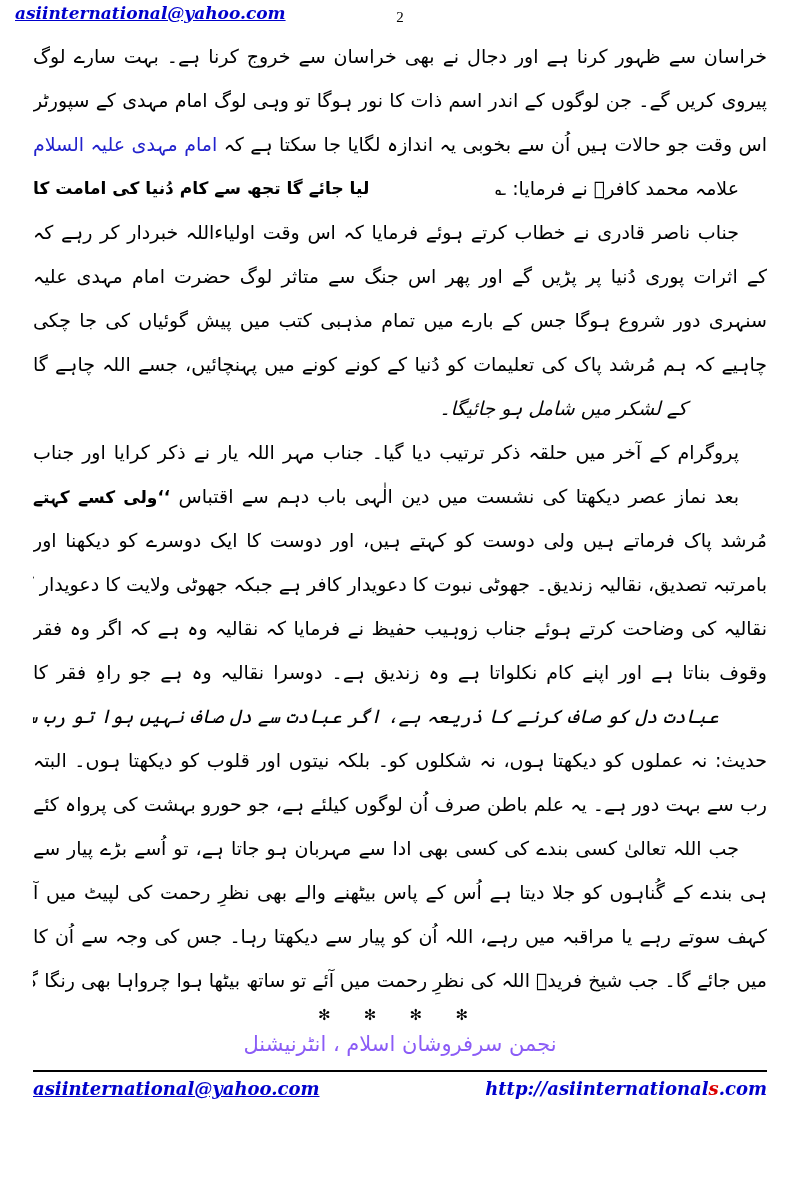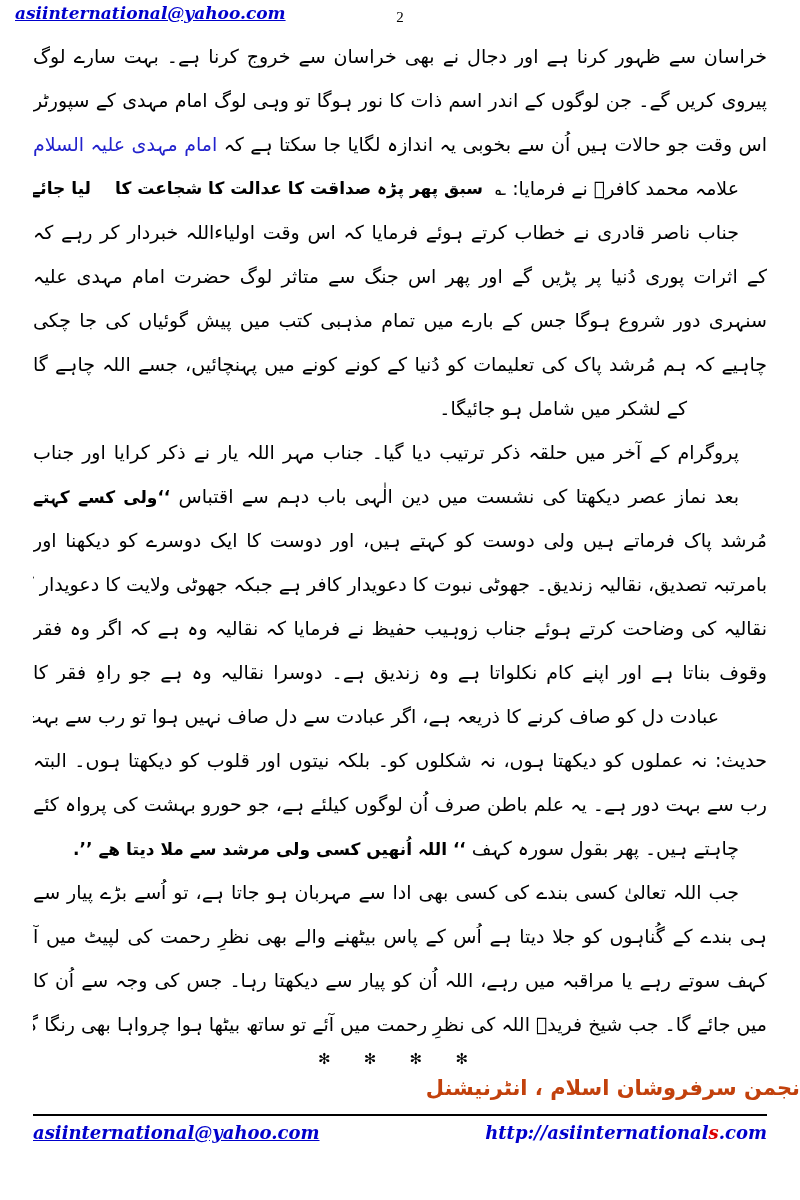--- a/index.html
+++ b/index.html
@@ -19,38 +19,38 @@
     position:absolute;top:9px;left:0;right:0;text-align:center;
     font-size:15px;font-family:"Liberation Serif",serif;color:#000;
   }
   
   .content{padding:0 33px;direction:rtl;}
   .line{
     height:44px;line-height:44px;font-size:19px;white-space:nowrap;
     overflow:hidden;
   }
   .l-justify{text-align:justify;text-align-last:justify;white-space:normal;}
-  .l-right{text-align:right;}
+  .l-right{text-align:right;font-style:italic;}
   .l-center{text-align:center;}
   .l-flex{display:flex;align-items:center;gap:12px;}
   .l-flex .spacer{flex:1 1 auto;}
   .ind-sm{padding-right:28px;}
   .ind-md{padding-right:48px;}
   .ind-lg{padding-right:80px;}
   .seg-normal{color:#000;}
   .seg-blue{color:#2222cc;}
   .seg-naskh{font-weight:bold;font-size:17px;color:#000;}
   
   .ornaments{
     text-align:center;font-size:15px;font-weight:bold;letter-spacing:14px;
     height:26px;line-height:26px;color:#000;
   }
   .org-title{
-    text-align:right;direction:rtl;font-weight:bold;font-size:21px;
-    height:32px;line-height:32px;color:#c2410c;
+    text-align:center;direction:rtl;font-weight:normal;font-size:21px;
+    height:32px;line-height:32px;color:#8b5cf6;
   }
   .footer-rule{
     border:none;border-top:2px solid #000;margin:10px 33px 4px 33px;
   }
   .footer-row{
     display:flex;justify-content:space-between;align-items:flex-start;
     padding:2px 33px 0 33px;
     font-family:"DejaVu Serif",serif;font-style:italic;font-weight:bold;
     font-size:18px;
   }
@@ -67,39 +67,37 @@
     <span class="header-email">asiinternational@yahoo.com</span>
     <div class="page-number">2</div>
   </div>
 
   <div class="content">
       <div class="line l-justify"><span class="seg-normal">خراسان سے ظہور کرنا ہے اور دجال نے بھی خراسان سے خروج کرنا ہے۔ بہت سارے لوگ دجال کو ہی مہدی سمجھ کر اُس کی</span></div>
       <div class="line l-justify"><span class="seg-normal">پیروی کریں گے۔ جن لوگوں کے اندر اسم ذات کا نور ہوگا تو وہی لوگ امام مہدی کے سپورٹر اور دجال کے طلسم سے محفوظ ہو نگے۔</span></div>
       <div class="line l-justify"><span class="seg-normal">اس وقت جو حالات ہیں اُن سے بخوبی یہ اندازہ لگایا جا سکتا ہے کہ </span><span class="seg-blue">امام مہدی علیہ السلام کی آمد قریب</span></div>
       <div class="line l-flex ind-sm">
         <span class="seg-normal">علامہ محمد کافرؒ نے فرمایا: ؎</span>
-        <span class="seg-naskh">سبق پھر پڑہ صداقت کا عدالت کا شجاعت کا</span>
         <span class="spacer"></span>
         <span class="seg-naskh">لیا جائے گا تجھ سے کام دُنیا کی امامت کا</span>
       </div>
       <div class="line l-justify ind-sm"><span class="seg-normal">جناب ناصر قادری نے خطاب کرتے ہوئے فرمایا کہ اس وقت اولیاءاللہ خبردار کر رہے کہ </span></div>
       <div class="line l-justify"><span class="seg-normal">کے اثرات پوری دُنیا پر پڑیں گے اور پھر اس جنگ سے متاثر لوگ حضرت امام مہدی علیہ السلام کے گرد جمع ہو جائیں گے۔ پھر دُنیا کا وہ</span></div>
       <div class="line l-justify"><span class="seg-normal">سنہری دور شروع ہوگا جس کے بارے میں تمام مذہبی کتب میں پیش گوئیاں کی جا چکی ہیں۔ ہمارے پاس وقت کم ہے۔ اس لیے ہمیں</span></div>
       <div class="line l-justify"><span class="seg-normal">چاہیے کہ ہم مُرشد پاک کی تعلیمات کو دُنیا کے کونے کونے میں پہنچائیں، جسے اللہ چاہے گا وہ اس پر لبیک کہے گا اور امام مہدی علیہ السلام</span></div>
       <div class="line l-right ind-lg"><span class="seg-normal">کے لشکر میں شامل ہو جائیگا۔</span></div>
       <div class="line l-justify ind-sm"><span class="seg-normal">پروگرام کے آخر میں حلقہ ذکر ترتیب دیا گیا۔ جناب مہر اللہ یار نے ذکر کرایا اور جناب محمد شریف صاحب نے دعائے خیر کی۔</span></div>
       <div class="line l-justify ind-sm"><span class="seg-normal">بعد نماز عصر دیکھتا کی نشست میں دین الٰہی باب دہم سے اقتباس </span><span class="seg-naskh">‘‘ولی کسے کہتے ہیں’’</span></div>
       <div class="line l-justify"><span class="seg-normal">مُرشد پاک فرماتے ہیں ولی دوست کو کہتے ہیں، اور دوست کا ایک دوسرے کو دیکھنا اور ہمکلام ہونا ضروری ہے۔ یہ بھی فرمایا:</span></div>
       <div class="line l-center"><span class="seg-normal">بامرتبہ تصدیق، نقالیہ زندیق۔ جھوٹی نبوت کا دعویدار کافر ہے جبکہ جھوٹی ولایت کا دعویدار کفر کے نزدیک ہے۔</span></div>
       <div class="line l-justify"><span class="seg-normal">نقالیہ کی وضاحت کرتے ہوئے جناب زوہیب حفیظ نے فرمایا کہ نقالیہ وہ ہے کہ اگر وہ فقر کے راستے میں نہیں ہے اور لبادہ پہن کر لوگوں کو بے</span></div>
       <div class="line l-justify"><span class="seg-normal">وقوف بناتا ہے اور اپنے کام نکلواتا ہے وہ زندیق ہے۔ دوسرا نقالیہ وہ ہے جو راہِ فقر کا مسافر ہے مگر اپنے سے کسی بڑی ہستی کی نقل کرتا ہے مگر اُس کا</span></div>
       <div class="line l-right ind-md"><span class="seg-normal">عبادت دل کو صاف کرنے کا ذریعہ ہے، اگر عبادت سے دل صاف نہیں ہوا تو رب سے بہت دور ہے۔</span></div>
       <div class="line l-justify"><span class="seg-normal">حدیث: نہ عملوں کو دیکھتا ہوں، نہ شکلوں کو۔ بلکہ نیتوں اور قلوب کو دیکھتا ہوں۔ البتہ عبادت سے جنت مل سکتی ہے۔ لیکن جنت بھی</span></div>
       <div class="line l-justify"><span class="seg-normal">رب سے بہت دور ہے۔ یہ علم باطن صرف اُن لوگوں کیلئے ہے، جو حورو بہشت کی پرواہ کئے بغیر رب سے محبت، قرب اور وصال</span></div>
-      <div class="line l-right ind-sm"><span class="seg-normal">چاہتے ہیں۔ پھر بقول سورہ کہف </span><span class="seg-naskh">‘‘ اللہ اُنھیں کسی ولی مرشد سے ملا دیتا ھے ’’.</span></div>
       <div class="line l-justify ind-sm"><span class="seg-normal">جب اللہ تعالیٰ کسی بندے کی کسی بھی ادا سے مہربان ہو جاتا ہے، تو اُسے بڑے پیار سے دیکھتا ہے۔ اُس کا پیار سے دیکھنا</span></div>
       <div class="line l-justify"><span class="seg-normal">ہی بندے کے گُناہوں کو جلا دیتا ہے اُس کے پاس بیٹھنے والے بھی نظرِ رحمت کی لپیٹ میں آ جاتے ہیں۔ رب کے دوست اصحاب</span></div>
       <div class="line l-justify"><span class="seg-normal">کہف سوتے رہے یا مراقبہ میں رہے، اللہ اُن کو پیار سے دیکھتا رہا۔ جس کی وجہ سے اُن کا ساتھی ’کتا‘ بھی حضرت قطمیر بن کر جنت</span></div>
       <div class="line l-center"><span class="seg-normal">میں جائے گا۔ جب شیخ فریدؒ اللہ کی نظرِ رحمت میں آئے تو ساتھ بیٹھا ہوا چرواہا بھی رنگا گیا۔</span></div>
     </div>
 
   <div class="ornaments">✻ ✻ ✻ ✻</div>
 
   <div class="org-title">نجمن سرفروشان اسلام ، انٹرنیشنل</div>
 

